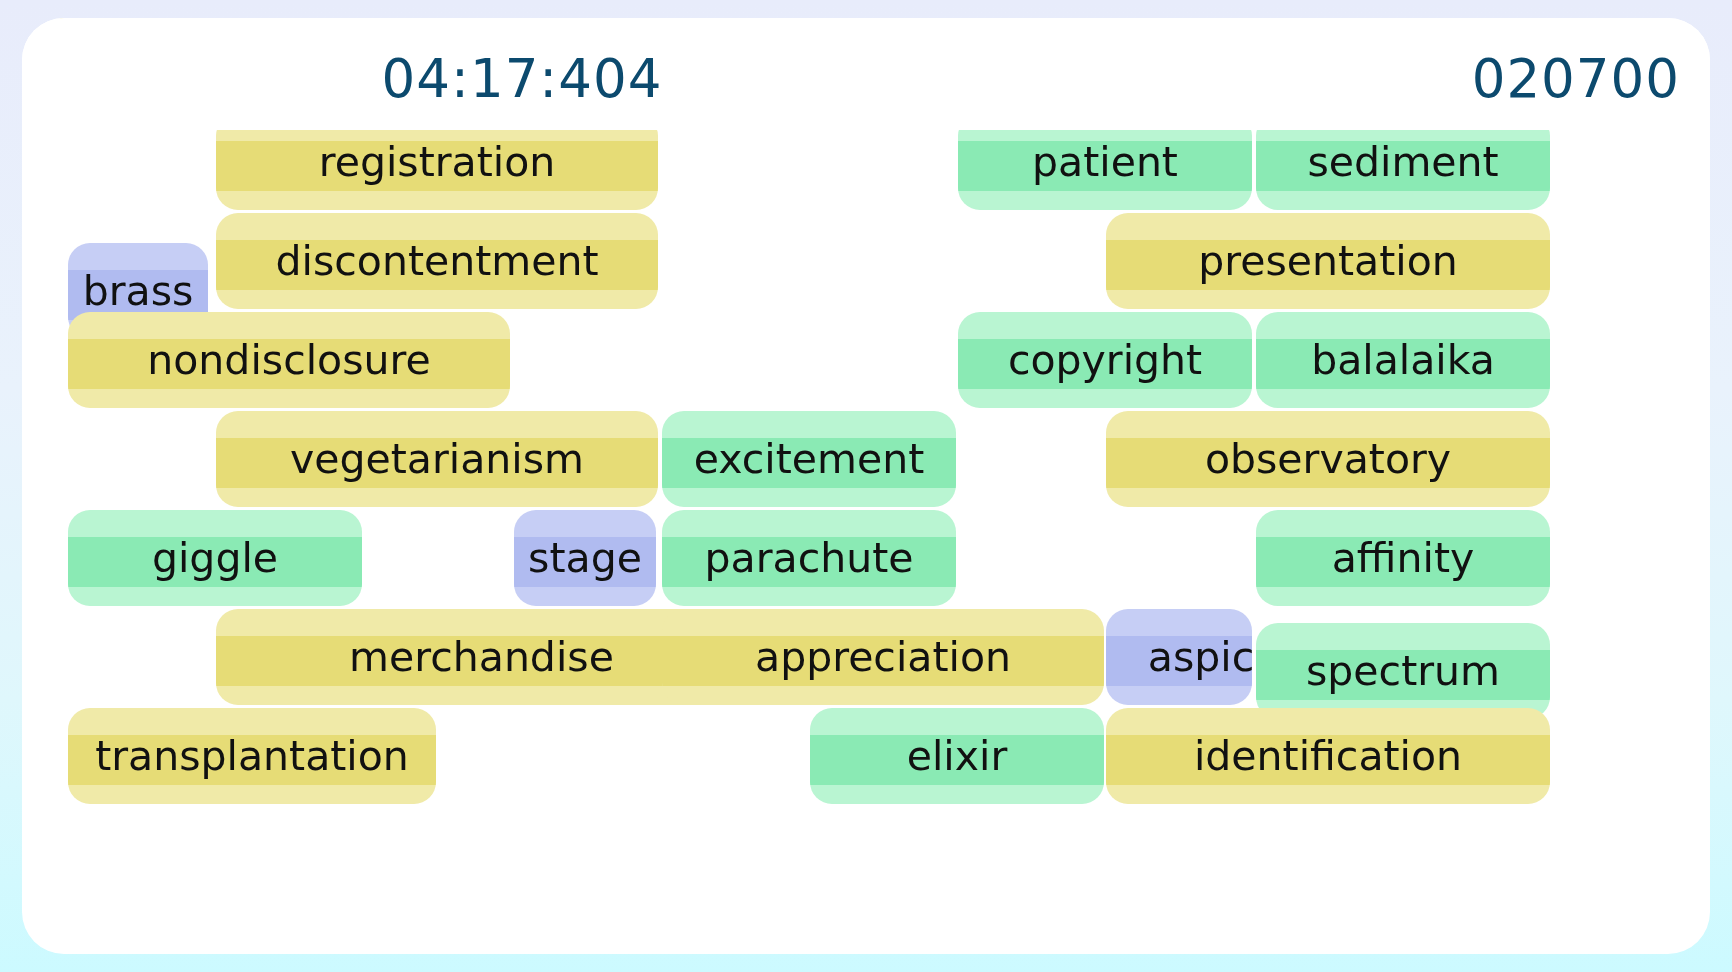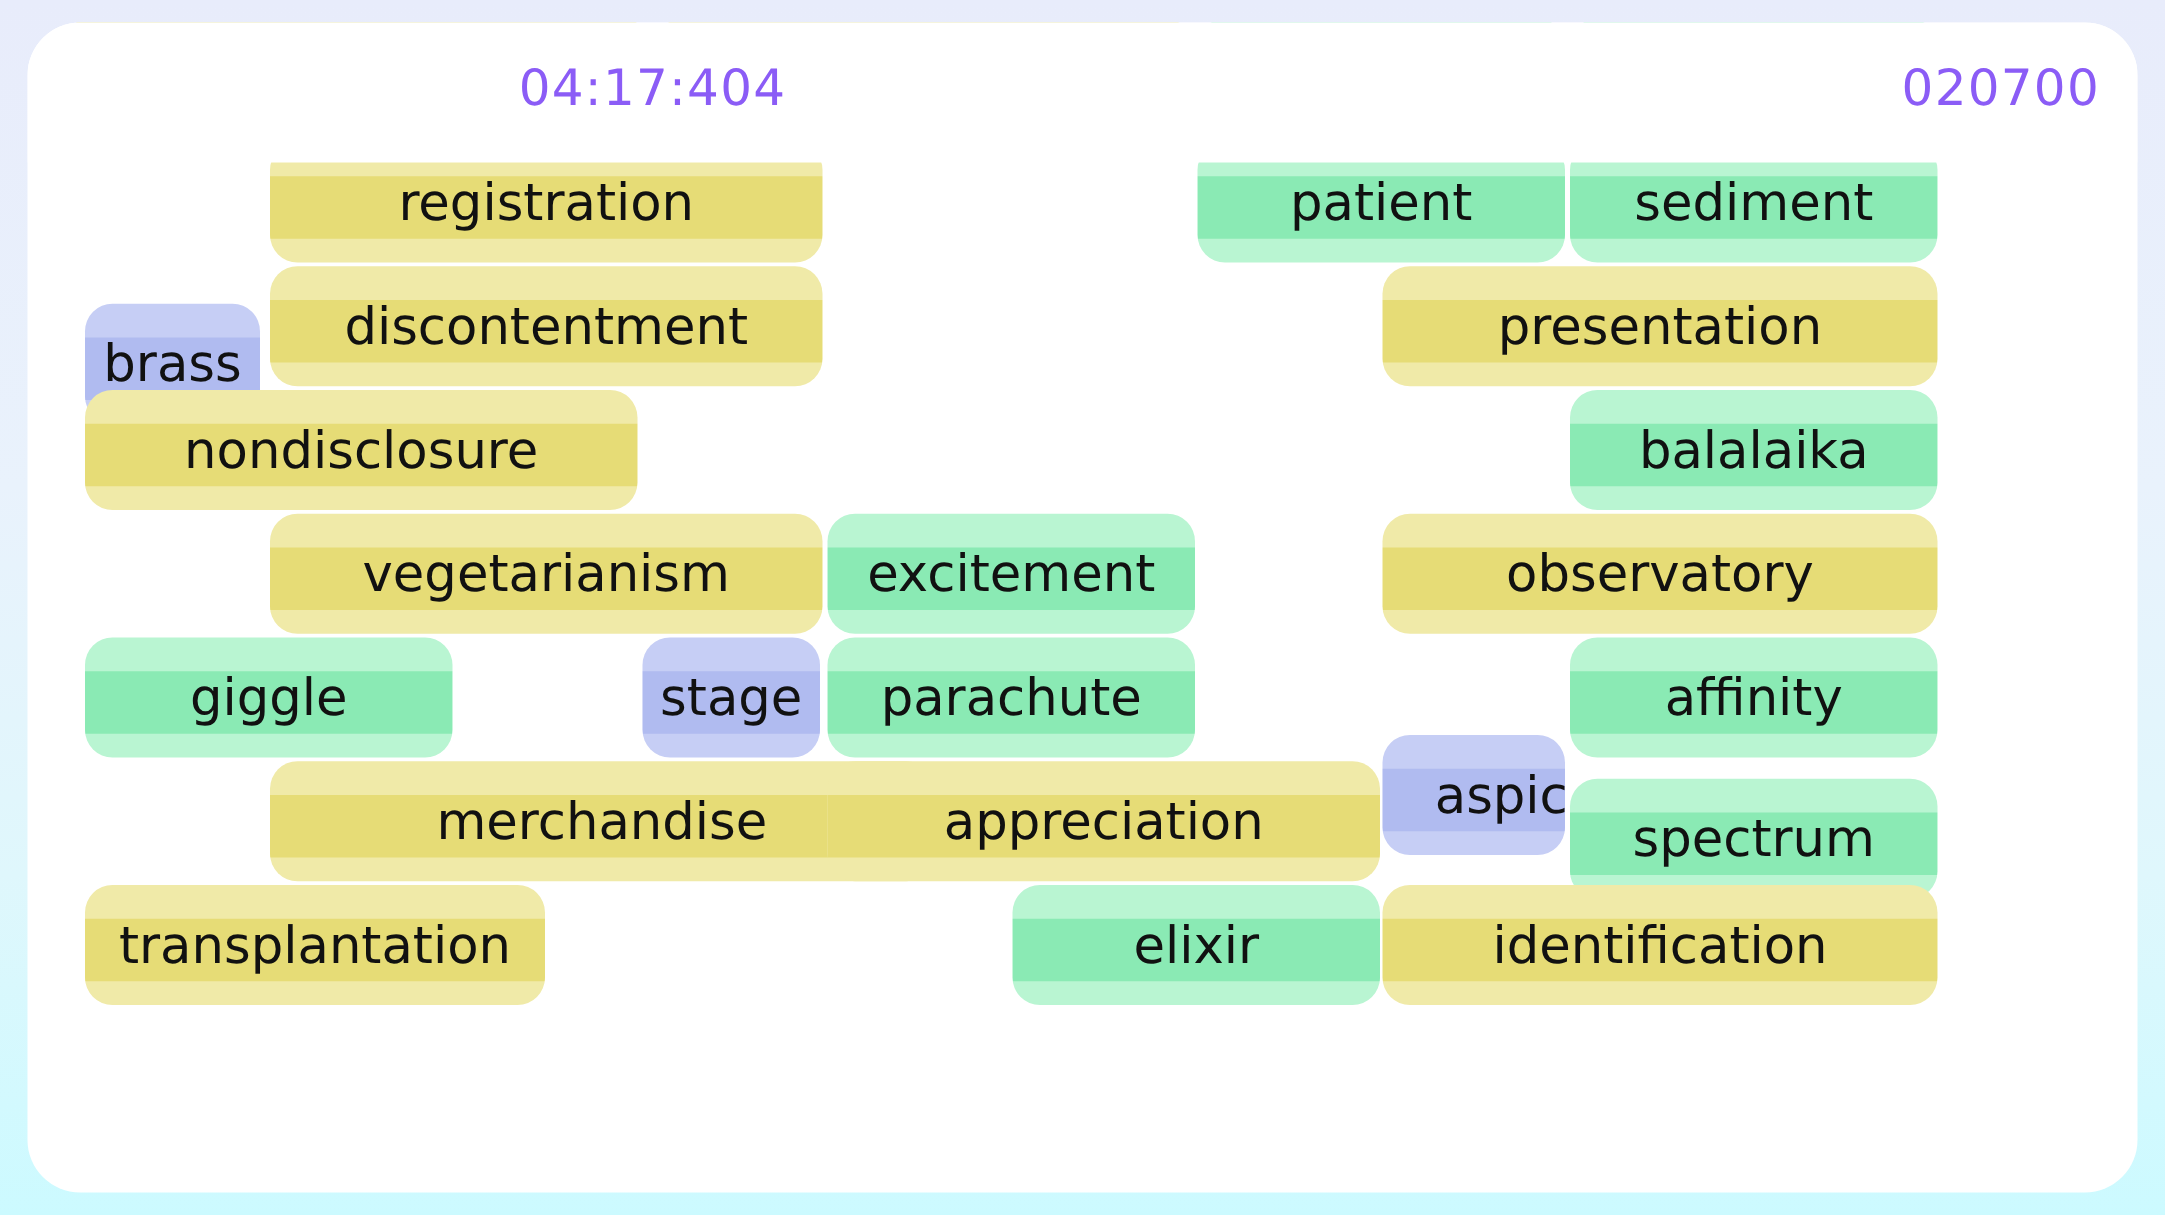--- a/index.html
+++ b/index.html
@@ -36,23 +36,23 @@
     height: 112px;
     z-index: 5;
     background: #ffffff;
     pointer-events: none;
   }
 
   .hud-text {
     position: absolute;
     top: 30px;
     font-family: "DejaVu Sans", "Liberation Sans", sans-serif;
-    font-size: 40px;
+    font-size: 53px;
     font-weight: 400;
-    color: #8b5cf6;
+    color: #0c4a6e;
     letter-spacing: 1px;
     white-space: nowrap;
   }
 
   #timer-display { left: 0; width: 1000px; text-align: center; }
   #score-display { right: 30px; text-align: right; }
 
   
   #board {
     position: absolute;
@@ -147,20 +147,24 @@
         <span class="word">discontentment</span>
       </div>
       <div class="chip yellow" style="left: 1084px; width: 444px; top: 83px;">
         <div class="band"></div>
         <span class="word">presentation</span>
       </div>
       <div class="chip yellow" style="left: 46px; width: 442px; top: 182px;">
         <div class="band"></div>
         <span class="word">nondisclosure</span>
       </div>
+      <div class="chip green" style="left: 936px; width: 294px; top: 182px;">
+        <div class="band"></div>
+        <span class="word">copyright</span>
+      </div>
       <div class="chip green" style="left: 1234px; width: 294px; top: 182px;">
         <div class="band"></div>
         <span class="word">balalaika</span>
       </div>
       <div class="chip yellow" style="left: 194px; width: 442px; top: 281px;">
         <div class="band"></div>
         <span class="word">vegetarianism</span>
       </div>
       <div class="chip green" style="left: 640px; width: 294px; top: 281px;">
         <div class="band"></div>
@@ -187,21 +191,21 @@
         <span class="word">affinity</span>
       </div>
       <div class="chip yellow" style="left: 194px; width: 531px; top: 479px;">
         <div class="band"></div>
         <span class="word">merchandise</span>
       </div>
       <div class="chip yellow" style="left: 640px; width: 442px; top: 479px;">
         <div class="band"></div>
         <span class="word">appreciation</span>
       </div>
-      <div class="chip blue" style="left: 1084px; width: 146px; top: 458px; padding-left: 44px;">
+      <div class="chip blue" style="left: 1084px; width: 146px; top: 479px; padding-left: 44px;">
         <div class="band"></div>
         <span class="word">aspic</span>
       </div>
       <div class="chip green" style="left: 1234px; width: 294px; top: 493px;">
         <div class="band"></div>
         <span class="word">spectrum</span>
       </div>
       <div class="chip yellow" style="left: 46px; width: 368px; top: 578px;">
         <div class="band"></div>
         <span class="word">transplantation</span>

